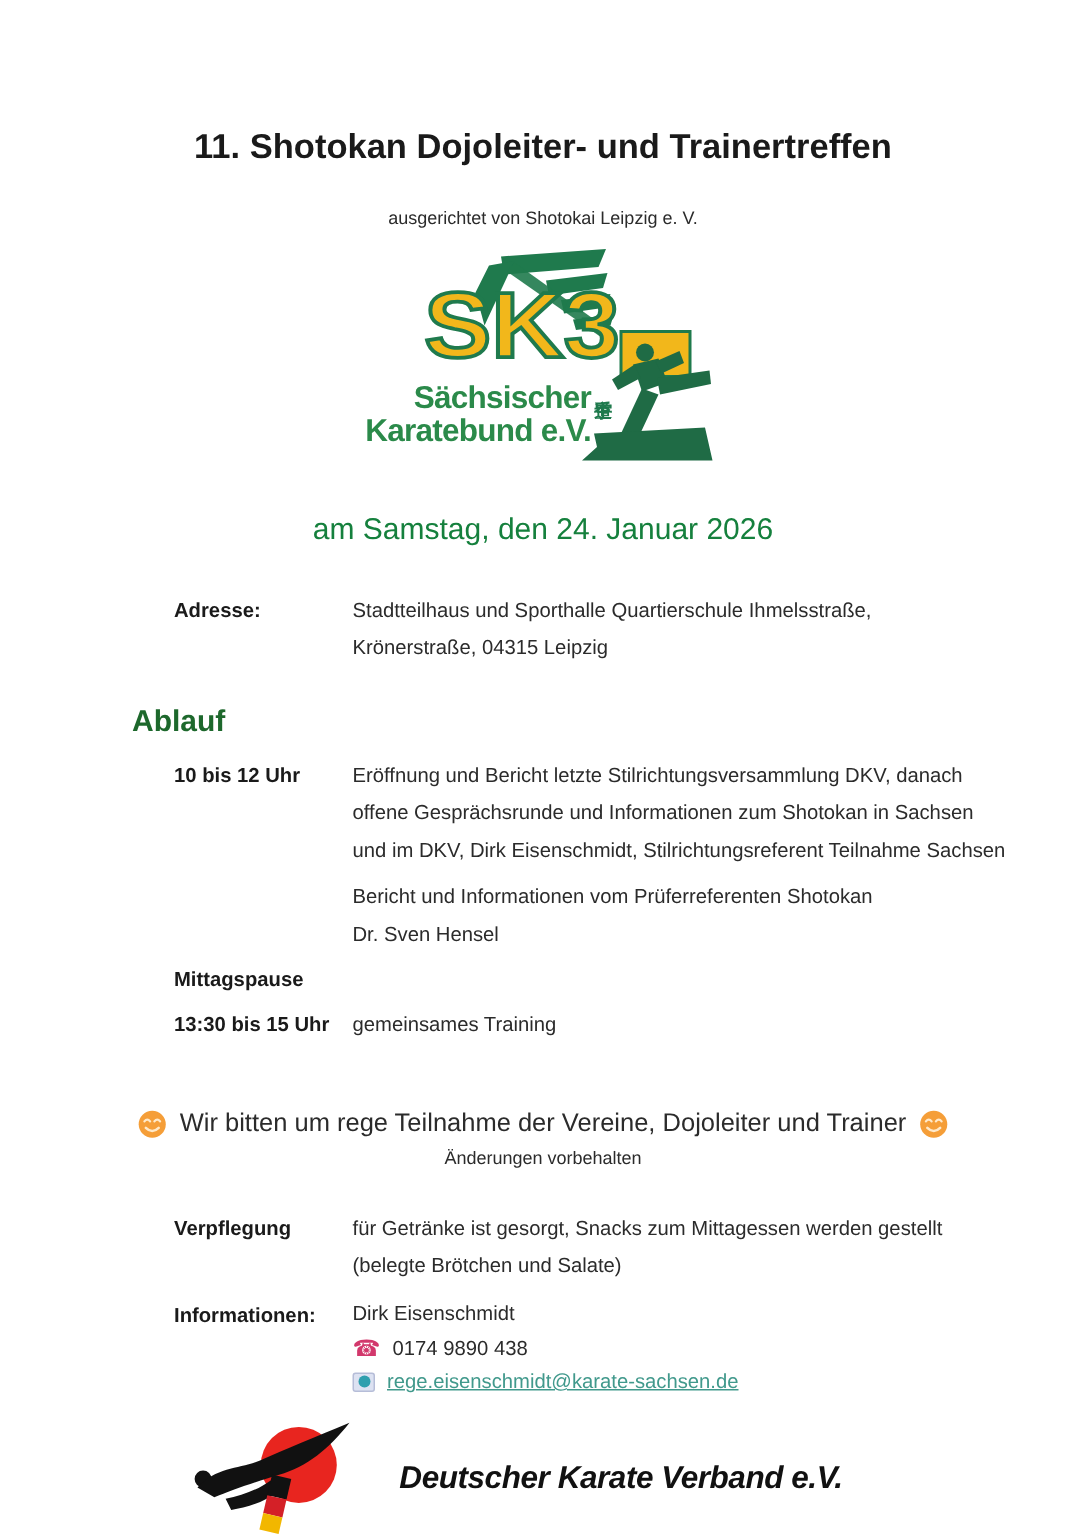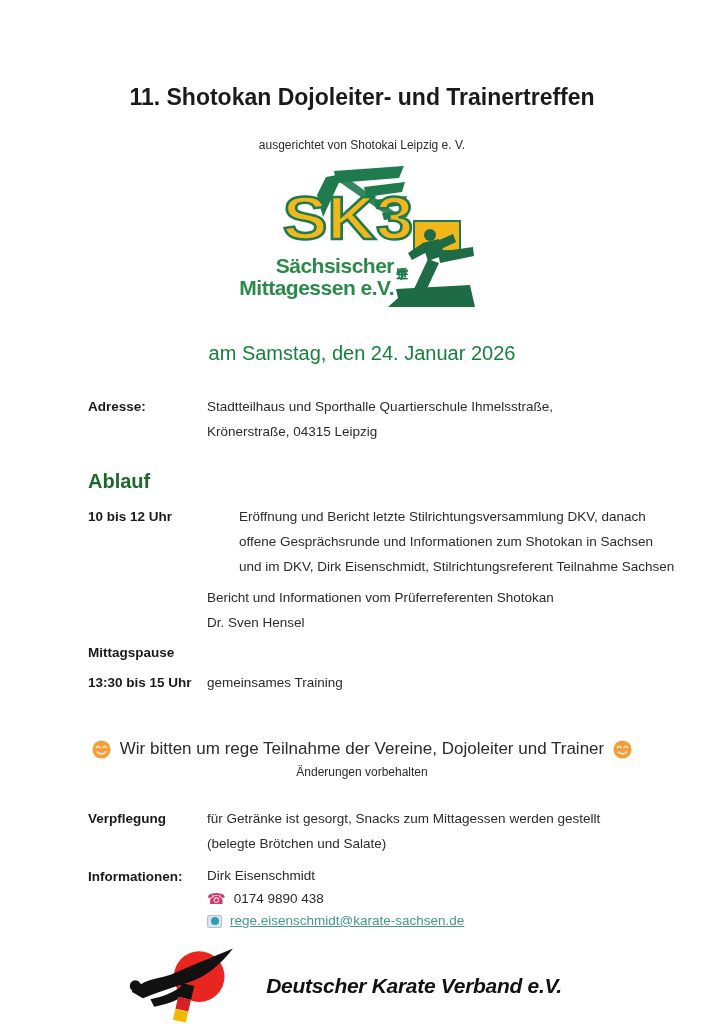--- a/index.html
+++ b/index.html
@@ -41,30 +41,30 @@
     position:absolute; left:149px; top:92px;
     writing-mode:vertical-rl; text-orientation:upright;
     font-size:12px; line-height:1.1; color:#1f7a4d; font-weight:bold;
   }
 
   .date-line {
     text-align:center; font-size:20px; color:#15803d; margin-top:25px;
   }
 
   
-  .row { display:flex; padding-left:88px; padding-right:40px; }
+  .row { display:flex; padding-left:88px; padding-right:40px;margin-left:28px; }
   .row .label { width:119px; flex:0 0 119px; font-weight:bold; font-size:13.5px; line-height:25px; color:#1a1a1a; }
   .row .value { font-size:13.5px; line-height:25px; color:#2b2b2b; }
   .address-row { margin-top:29px; }
 
   h2.section {
     padding-left:88px; margin-top:26px;
     font-size:20px; font-weight:bold; color:#1d682c;
   }
-  .sched-1 { margin-top:11px;gap:32px; }
+  .sched-1 { margin-top:11px; }
   .sched-2 { margin-top:6px; }
   .sched-3 { margin-top:5px; }
   .sched-4 { margin-top:5px; }
 
   
   .appeal {
     margin-top:44px; text-align:center; font-size:17px; color:#2b2b2b;
     display:flex; align-items:center; justify-content:center; gap:9px;
   }
   .smiley { width:19px; height:19px; display:inline-block; }
@@ -116,21 +116,21 @@
         <polygon points="192,87 227,82 228,91 194,98"></polygon>
         <polygon points="182,94 193,98 179,128 168,124"></polygon>
         <polygon points="177,78 162,88 166,95 181,87"></polygon>
         <polygon points="191,76 207,69 210,77 195,84"></polygon>
 
         <polygon points="150,124 224,120 229,142 142,142 152,133"></polygon>
       </g>
     </svg>
     <div class="skb-acronym">SK3</div>
     <div class="skb-name l1">Sächsischer</div>
-    <div class="skb-name l2">Mittagessen e.V.</div>
+    <div class="skb-name l2">Karatebund e.V.</div>
     <div class="skb-kanji">空手道</div>
   </div>
 
   <div class="date-line">am Samstag, den 24. Januar 2026</div>
 
   <div class="row address-row">
     <div class="label">Adresse:</div>
     <div class="value">
       <div>Stadtteilhaus und Sporthalle Quartierschule Ihmelsstraße,</div>
       <div>Krönerstraße, 04315 Leipzig</div>

